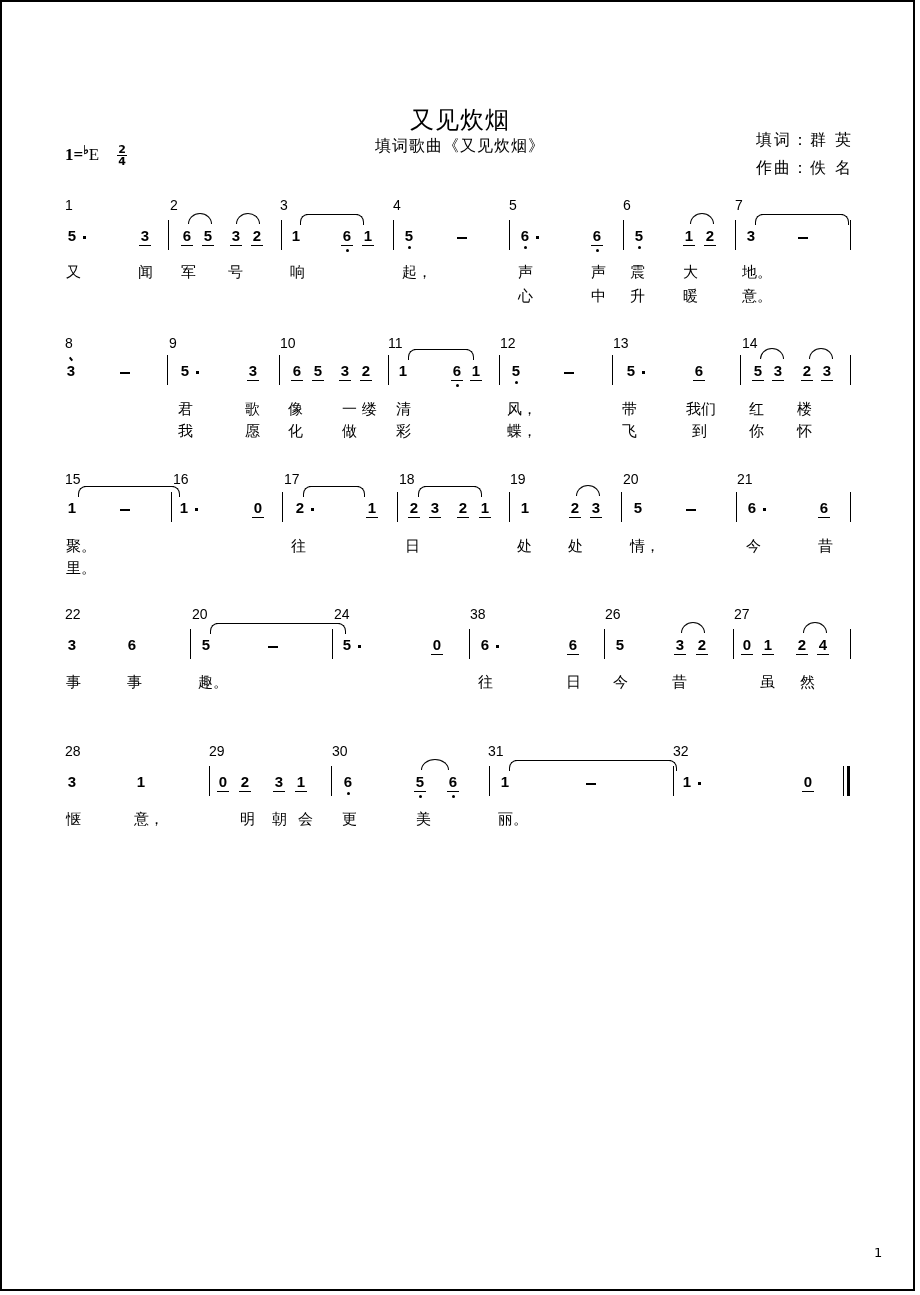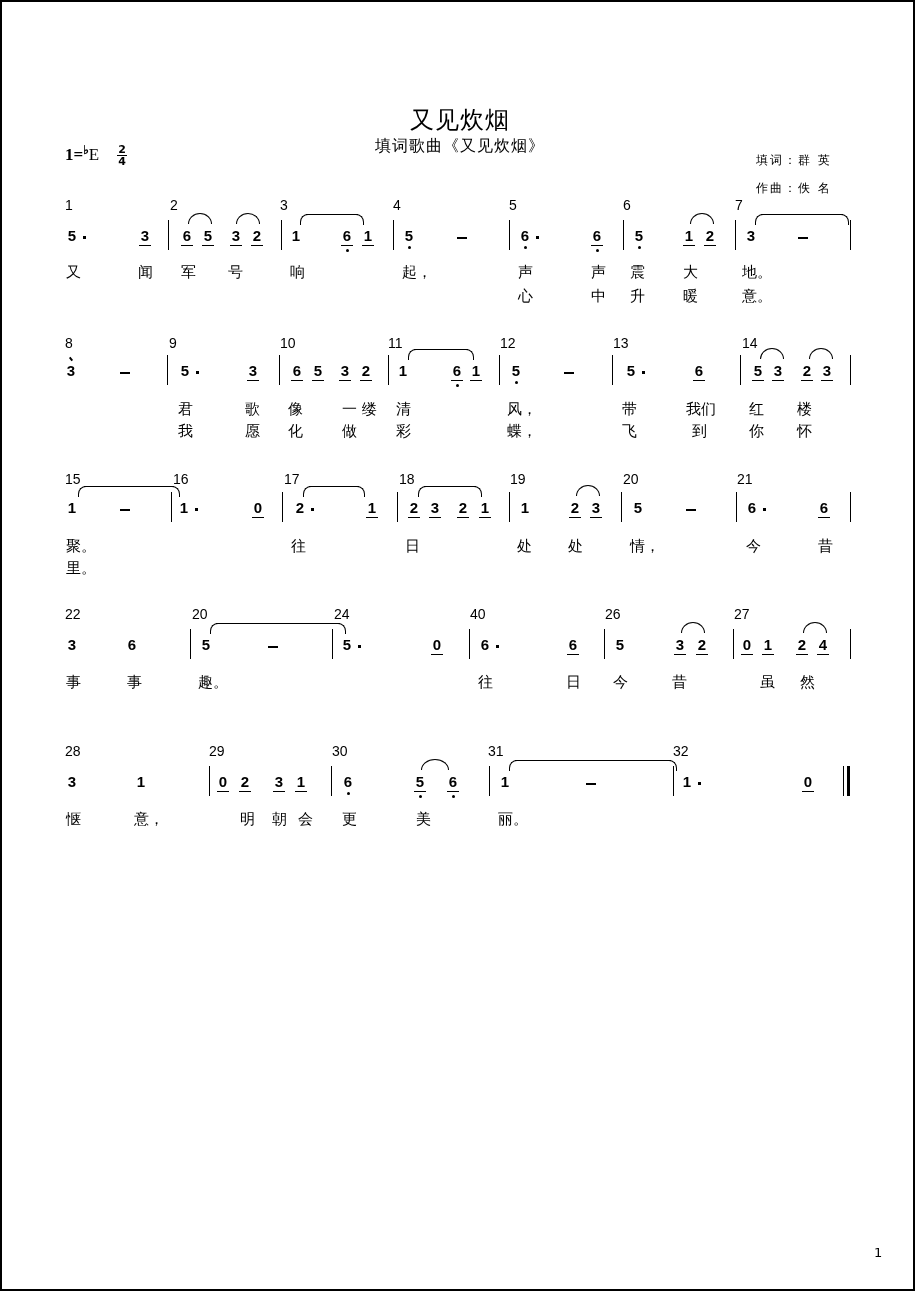--- a/index.html
+++ b/index.html
@@ -1,20 +1,20 @@
 <!DOCTYPE html>
 <html><head>
 <meta charset="utf-8">
 <style>
   html, body { margin:0; padding:0; background:#ffffff; }
   body { width:920px; height:1295px; position:relative; overflow:hidden; font-family:"DejaVu Sans", sans-serif; color:#000; }
   .page { position:absolute; left:0; top:0; width:915px; height:1291px; border-top:2px solid #000; border-left:2px solid #000; border-right:2px solid #000; border-bottom:2px solid #000; box-sizing:border-box; }
   .title { position:absolute; left:0; width:920px; top:104px; text-align:center; font-size:24px; font-family:"DejaVu Sans", sans-serif; letter-spacing:1px; }
   .subtitle { position:absolute; left:0; width:920px; top:136px; text-align:center; font-size:16px; letter-spacing:1px; }
-  .credit { position:absolute; left:756px; font-size:12px; letter-spacing:2px; white-space:pre;margin-top:22px; }
+  .credit { position:absolute; left:756px; font-size:16px; letter-spacing:2px; white-space:pre; }
   .key { position:absolute; left:65px; top:145px; font-size:17px; font-weight:bold; font-family:Liberation Serif, serif; }
   .key .flat { font-size:12px; vertical-align:top; position:relative; top:-2px; }
   .key .e { font-weight:normal; }
   .timesig { position:absolute; left:116px; top:144px; width:12px; font-size:11px; font-weight:bold; text-align:center; line-height:11px; }
   .timesig .bar { border-top:1px solid #000; margin:0 1px; }
   .mnum { position:absolute; font-size:14px; font-family:"Liberation Sans", sans-serif; }
   .note { position:absolute; font-size:15px; font-weight:bold; font-family:"Liberation Sans", sans-serif; width:10px; text-align:center; }
   .note.u::after { content:""; position:absolute; left:-1px; right:-1px; bottom:-2px; border-bottom:1.5px solid #000; }
   .note .ld { position:absolute; left:4px; bottom:-5px; width:3px; height:3px; background:#000; border-radius:50%; }
   .note .hd { position:absolute; left:4px; top:-5px; width:3px; height:3px; background:#000; border-radius:50%; }
@@ -204,21 +204,21 @@
     <div class="lyric" style="left: 405px; top: 537px;">日</div>
     <div class="lyric" style="left: 517px; top: 537px;">处</div>
     <div class="lyric" style="left: 568px; top: 537px;">处</div>
     <div class="lyric" style="left: 630px; top: 537px;">情，</div>
     <div class="lyric" style="left: 746px; top: 537px;">今</div>
     <div class="lyric" style="left: 818px; top: 537px;">昔</div>
     <div class="lyric" style="left: 66px; top: 559px;">里。</div>
     <div class="mnum" style="left: 65px; top: 606px;">22</div>
     <div class="mnum" style="left: 192px; top: 606px;">20</div>
     <div class="mnum" style="left: 334px; top: 606px;">24</div>
-    <div class="mnum" style="left: 470px; top: 606px;">40</div>
+    <div class="mnum" style="left: 470px; top: 606px;">38</div>
     <div class="mnum" style="left: 605px; top: 606px;">26</div>
     <div class="mnum" style="left: 734px; top: 606px;">27</div>
     <div class="note" style="left: 67px; top: 636px;">3</div>
     <div class="note" style="left: 127px; top: 636px;">6</div>
     <div class="note" style="left: 201px; top: 636px;">5</div>
     <div class="dash" style="left: 268px; top: 646px;"></div>
     <div class="note" style="left: 342px; top: 636px;">5</div>
     <div class="dot" style="left: 358px; top: 645px;"></div>
     <div class="note u" style="left: 432px; top: 636px;">0</div>
     <div class="note" style="left: 480px; top: 636px;">6</div>

